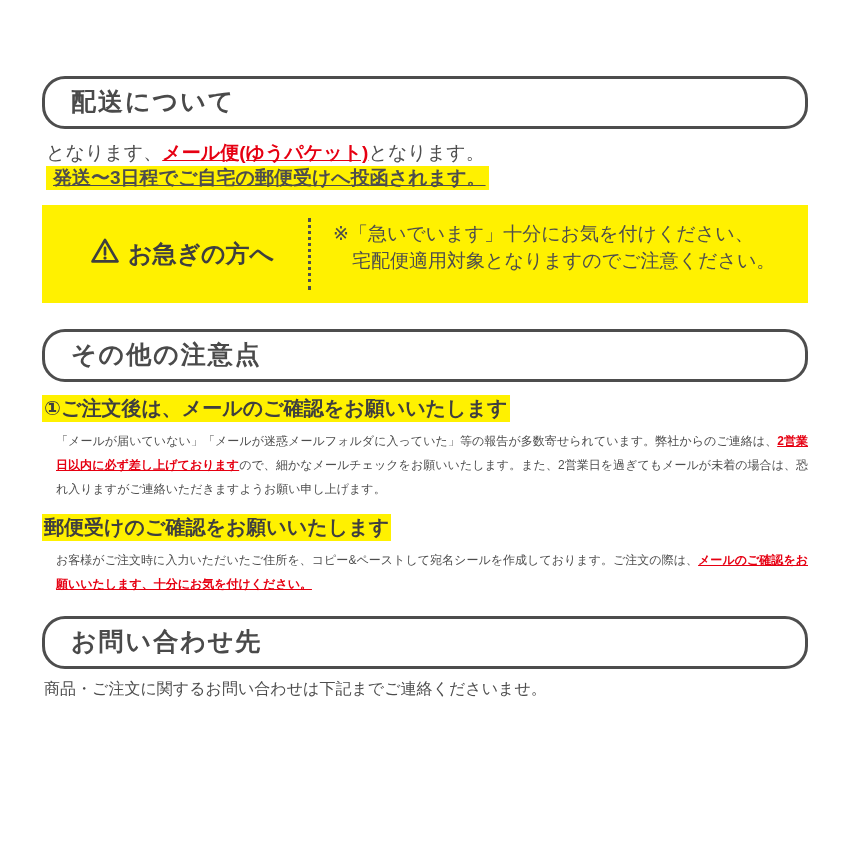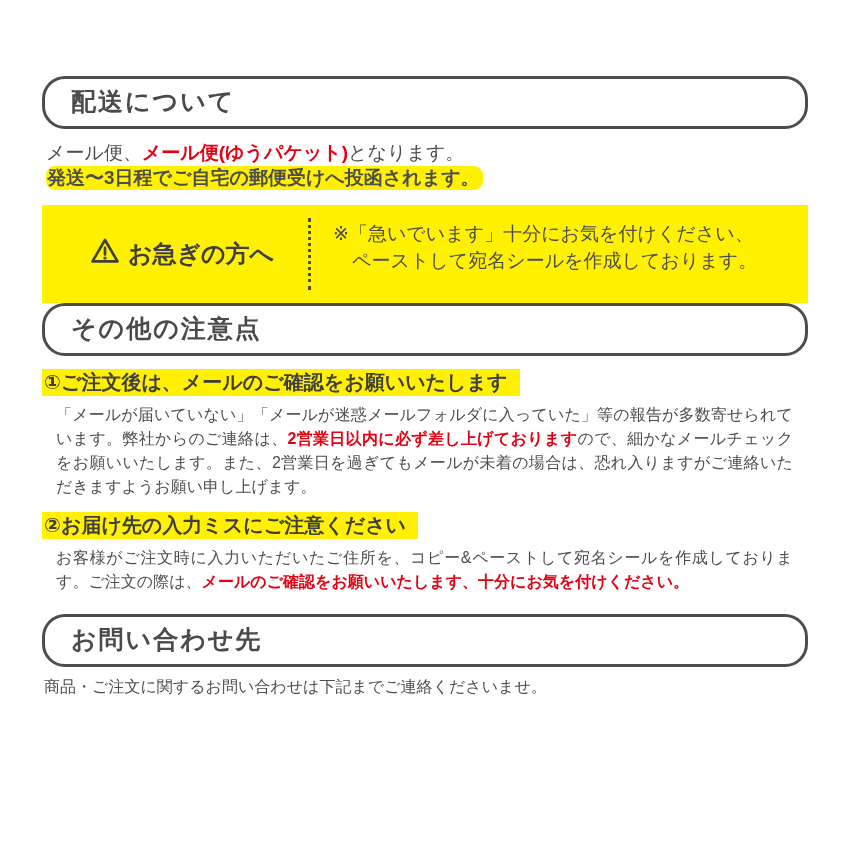--- a/index.html
+++ b/index.html
@@ -12,98 +12,98 @@
   .content { position:absolute; top:76px; left:42px; width:766px; }
 
   
   .sec-header {
     border:3px solid #4d4d4d; border-radius:23px; background:#fff;
     padding:6px 26px 8px; font-size:25px; font-weight:bold; letter-spacing:2px;
     color:#4a4a4a;
   }
 
   .red  { color:#e60012; }
-  .bold { font-weight:bold; }
+  .bold { font-weight:bold;text-decoration:underline; }
   .hl   { background:#fff100; }
 
   
   .para { margin:12px 0 0 4px; font-size:19px; line-height:24px; }
   .para .pline { margin-bottom:1px; }
-  .para .hl { padding:1px 3px 2px 1px;border-radius:9px; }
+  .para .hl { padding:1px 3px 2px 7px; }
 
   
   .notice {
     margin-top:15px; background:#fff100; display:flex; align-items:stretch;
     padding:13px 14px; min-height:98px;
   }
   .notice-left {
     width:252px; display:flex; align-items:center; justify-content:center;
     gap:8px; font-size:24px; font-weight:bold; color:#3f3f3f;
   }
   .notice-divider { border-left:3px dotted #4d4d4d; }
   .notice-right { flex:1; padding:2px 4px 2px 22px; font-size:19px; line-height:27px; }
   .notice-right .indent { padding-left:19px; }
 
   
-  .gap-lg { }
+  .gap-lg { margin-top:26px; }
   .h-note { margin-top:13px; font-size:20px; font-weight:bold; color:#3f3f3f; }
-  .h-note .hl { padding:2px 12px 3px 2px; }
+  .h-note .hl { padding:2px 2px 3px 2px; }
   .note-body {
-    margin:7px 15px 0 14px; font-size:16px; line-height:24px;
+    margin:7px 0 0 14px; font-size:12px; line-height:24px;
     text-align:justify; color:#4d4d4d;
   }
   .note-body .caution-line { text-align:left; }
 
   
   .contact-intro { margin:10px 0 0 2px; font-size:16px; }
 </style>
 </head>
 <body>
 
 <div class="page">
   <div class="content">
 
     <div class="sec-header">
       <span>配送について</span>
     </div>
 
     <div class="para">
-      <div class="pline"><span>メール便、</span><span class="red bold">メール便(ゆうパケット)</span><span>となります。</span></div>
+      <div class="pline"><span>となります、</span><span class="red bold">メール便(ゆうパケット)</span><span>となります。</span></div>
       <div class="pline"><span class="hl bold">発送〜3日程でご自宅の郵便受けへ投函されます。</span></div>
     </div>
 
     <div class="notice">
       <div class="notice-left">
         <span>
           <svg width="30" height="30" viewBox="0 0 24 24" fill="none">
             <path d="M12 3.2 L22 20.3 H2 Z" stroke="#3f3f3f" stroke-width="2.1" stroke-linejoin="round" fill="none"></path>
             <line x1="12" y1="9.5" x2="12" y2="14.8" stroke="#3f3f3f" stroke-width="2.1" stroke-linecap="round"></line>
             <circle cx="12" cy="17.6" r="1.3" fill="#3f3f3f"></circle>
           </svg>
         </span>
         <span>お急ぎの方へ</span>
       </div>
       <div class="notice-divider"></div>
       <div class="notice-right">
         <div><span>※「急いでいます」十分にお気を付けください、</span></div>
-        <div class="indent"><span>ペーストして宛名シールを作成しております。</span></div>
+        <div class="indent"><span>宅配便適用対象となりますのでご注意ください。</span></div>
       </div>
     </div>
 
     <div class="sec-header gap-lg">
       <span>その他の注意点</span>
     </div>
 
     <div class="h-note">
       <span class="hl">①ご注文後は、メールのご確認をお願いいたします</span>
     </div>
     <div class="note-body"><span>「メールが届いていない」「メールが迷惑メールフォルダに入っていた」等の報告が多数寄せられています。弊社からのご連絡は、</span><span class="red bold">2営業日以内に必ず差し上げております</span><span>ので、細かなメールチェックをお願いいたします。また、2営業日を過ぎてもメールが未着の場合は、恐れ入りますがご連絡いただきますようお願い申し上げます。</span></div>
 
     <div class="h-note">
-      <span class="hl">②お届け先の入力ミスにご注意ください</span>
+      <span class="hl">郵便受けのご確認をお願いいたします</span>
     </div>
     <div class="note-body">
       <div><span>お客様がご注文時に入力いただいたご住所を、コピー&amp;ペーストして宛名シールを作成しております。ご注文の際は、</span><span class="red bold">メールのご確認をお願いいたします、十分にお気を付けください。</span></div>
     </div>
 
     <div class="sec-header gap-lg" style="margin-top:20px;">
       <span>お問い合わせ先</span>
     </div>
 
     <div class="contact-intro"><span>商品・ご注文に関するお問い合わせは下記までご連絡くださいませ。</span></div>

